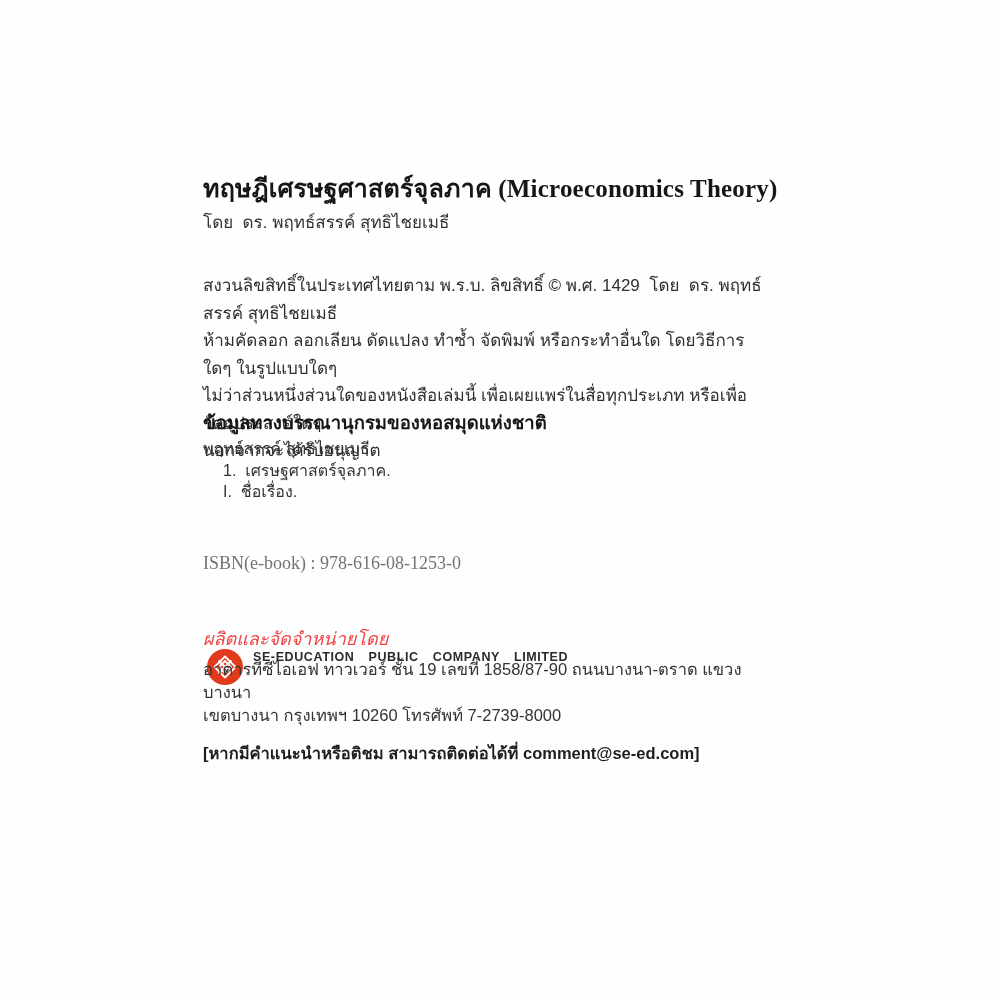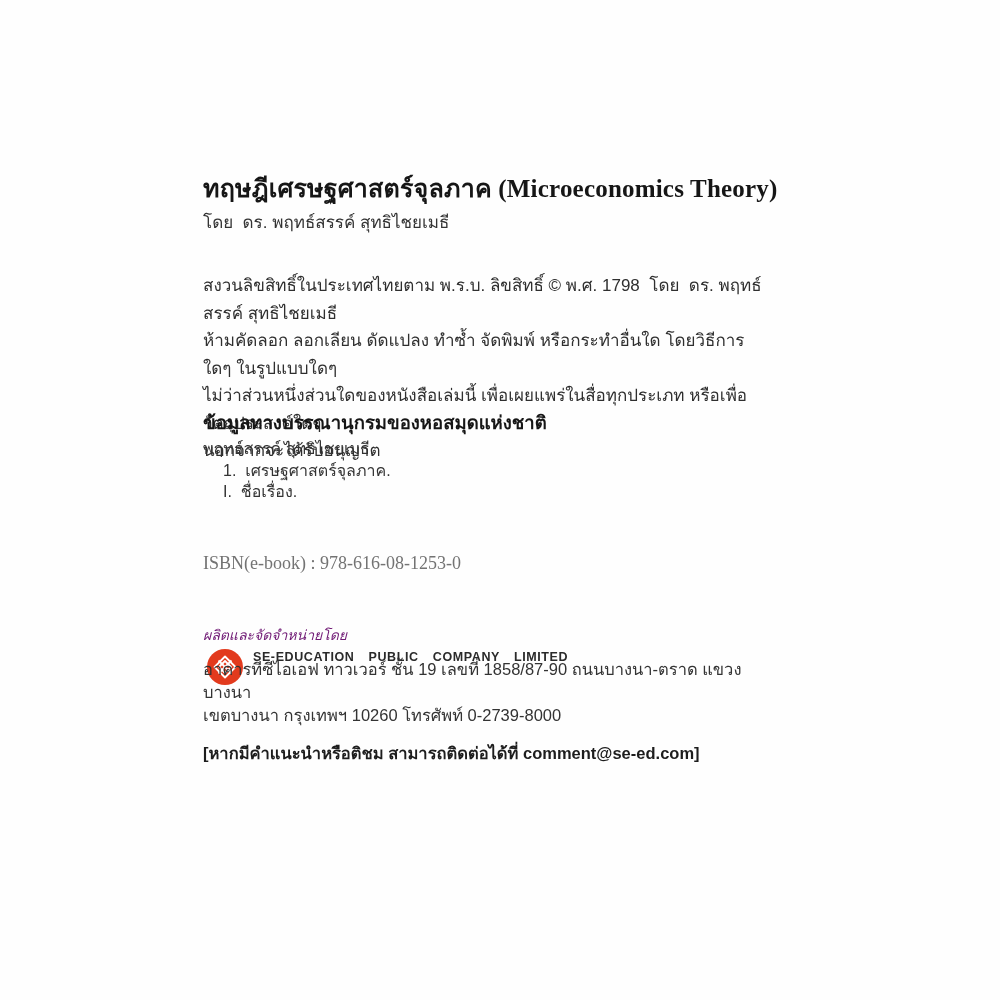--- a/index.html
+++ b/index.html
@@ -54,22 +54,22 @@
   .bib-line.indent-1 { padding-left: 20px; }
   .isbn-line {
     left: 203px; top: 553px; width: 560px;
     font-family: "Liberation Serif", serif;
     font-size: 18px;
     color: #737373;
   }
   .produced-by {
     left: 203px; top: 624px; width: 400px;
     font-style: italic;
-    font-size: 14px;
-    color: #701a75;
+    font-size: 18px;
+    color: #ef4444;
   }
   .publisher-row {
     left: 206px; top: 648px; width: 560px;
     display: flex;
     align-items: flex-start;
   }
   .logo-wrap {
     width: 38px; height: 38px;
     flex: 0 0 38px;
     margin-right: 9px;
@@ -105,21 +105,21 @@
 </head>
 <body>
 
 <div class="page">
 
   <div class="abs byline pre">โดย  ดร. พฤทธ์สรรค์ สุทธิไชยเมธี</div>
 
   <div class="abs book-title pre">ทฤษฎีเศรษฐศาสตร์จุลภาค (Microeconomics Theory)</div>
 
   <div class="abs copyright-block">
-    <div class="pre">สงวนลิขสิทธิ์ในประเทศไทยตาม พ.ร.บ. ลิขสิทธิ์ © พ.ศ. 1798  โดย  ดร. พฤทธ์สรรค์ สุทธิไชยเมธี</div>
+    <div class="pre">สงวนลิขสิทธิ์ในประเทศไทยตาม พ.ร.บ. ลิขสิทธิ์ © พ.ศ. 1429  โดย  ดร. พฤทธ์สรรค์ สุทธิไชยเมธี</div>
     <div class="pre">ห้ามคัดลอก ลอกเลียน ดัดแปลง ทำซ้ำ จัดพิมพ์ หรือกระทำอื่นใด โดยวิธีการใดๆ ในรูปแบบใดๆ</div>
     <div class="pre">ไม่ว่าส่วนหนึ่งส่วนใดของหนังสือเล่มนี้ เพื่อเผยแพร่ในสื่อทุกประเภท หรือเพื่อวัตถุประสงค์ใดๆ</div>
     <div class="pre">นอกจากจะได้รับอนุญาต</div>
   </div>
 
   <div class="abs bib-heading pre">ข้อมูลทางบรรณานุกรมของหอสมุดแห่งชาติ</div>
 
   <div class="abs bib-block">
     <div class="bib-line pre">พฤทธ์สรรค์ สุทธิไชยเมธี.</div>
     <div class="bib-line indent-1 pre">1.  เศรษฐศาสตร์จุลภาค.</div>
@@ -142,18 +142,18 @@
         </g>
       </svg>
     </div>
     <div class="company-names">
       <div class="company-en pre">SE-EDUCATION  PUBLIC  COMPANY  LIMITED</div>
     </div>
   </div>
 
   <div class="abs address-block">
     <div class="pre">อาคารทีซีไอเอฟ ทาวเวอร์ ชั้น 19 เลขที่ 1858/87-90 ถนนบางนา-ตราด แขวงบางนา</div>
-    <div class="pre">เขตบางนา กรุงเทพฯ 10260 โทรศัพท์ 0-2739-8000</div>
+    <div class="pre">เขตบางนา กรุงเทพฯ 10260 โทรศัพท์ 7-2739-8000</div>
   </div>
 
   <div class="abs contact-line pre">[หากมีคำแนะนำหรือติชม สามารถติดต่อได้ที่ comment@se-ed.com]</div>
 
 </div>
 
 </body></html>

